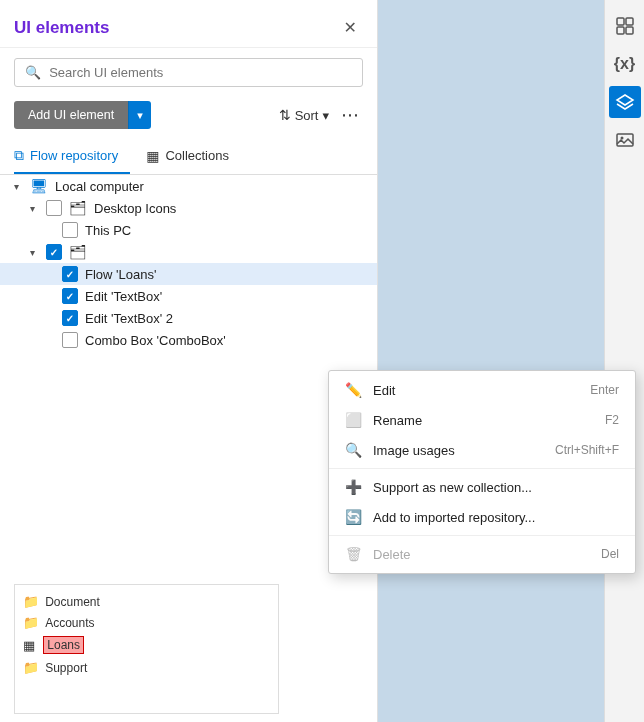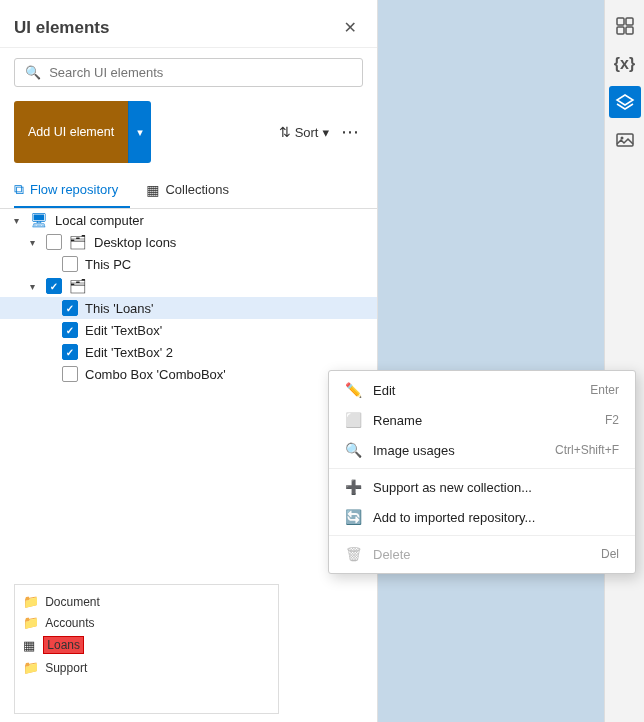--- a/index.html
+++ b/index.html
@@ -19,21 +19,21 @@
     .panel-header {
       display: flex;
       align-items: center;
       justify-content: space-between;
       padding: 16px 14px 8px 14px;
       border-bottom: 1px solid #eee;
     }
     .panel-title {
       font-size: 17px;
       font-weight: 600;
-      color: #404040;
+      color: #6d28d9;
     }
     .close-btn {
       background: none;
       border: none;
       cursor: pointer;
       font-size: 16px;
       color: #555;
       padding: 2px 6px;
     }
 
@@ -66,24 +66,24 @@
       padding: 4px 14px 10px 14px;
       gap: 8px;
     }
     .add-btn-group {
       display: flex;
       align-items: stretch;
       border-radius: 3px;
       overflow: hidden;
     }
     .add-btn-main {
-      background: #a16207;
+      background: #737373;
       color: #fff;
       border: none;
-      padding: 24px 14px;
+      padding: 7px 14px;
       font-size: 12.5px;
       cursor: pointer;
       font-weight: 500;
     }
     .add-btn-caret {
       background: #0078d4;
       color: #fff;
       border: none;
       border-left: 1px solid #006cbd;
       padding: 7px 8px;
@@ -211,21 +211,21 @@
       color: #333;
     }
     .preview-row {
       display: flex;
       align-items: center;
       padding: 3px 0;
       gap: 6px;
     }
     .preview-row .folder-icon { color: #e6a817; font-size: 13px; }
     .preview-highlight {
-      background: #ef4444;
+      background: #fca5a5;
       border: 1.5px solid #cc0000;
       padding: 1px 3px;
       font-weight: 500;
     }
 
     
     .right-sidebar {
       position: absolute;
       right: 0; top: 0;
       width: 40px;
@@ -351,21 +351,21 @@
       <span class="indent" style="width:16px;"></span>
       <span class="chevron">▾</span>
       <span class="checkbox checked"></span>
       <span class="node-icon">🗂</span>
     </div>
 
     <div class="tree-node selected">
       <span class="indent" style="width:32px;"></span>
       <span class="chevron" style="visibility:hidden;">▾</span>
       <span class="checkbox checked"></span>
-      <span>This 'Loans'</span>
+      <span>Flow 'Loans'</span>
     </div>
 
     <div class="tree-node">
       <span class="indent" style="width:32px;"></span>
       <span class="chevron" style="visibility:hidden;">▾</span>
       <span class="checkbox checked"></span>
       <span>Edit 'TextBox'</span>
     </div>
 
     <div class="tree-node">

